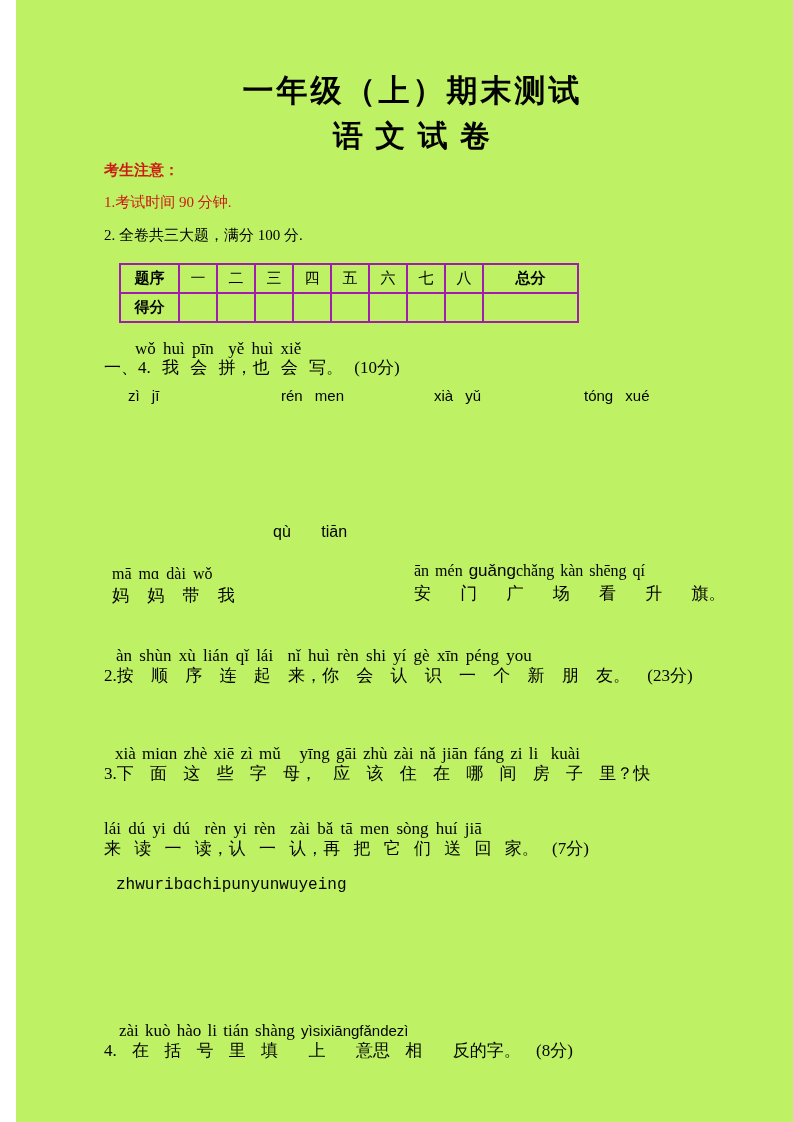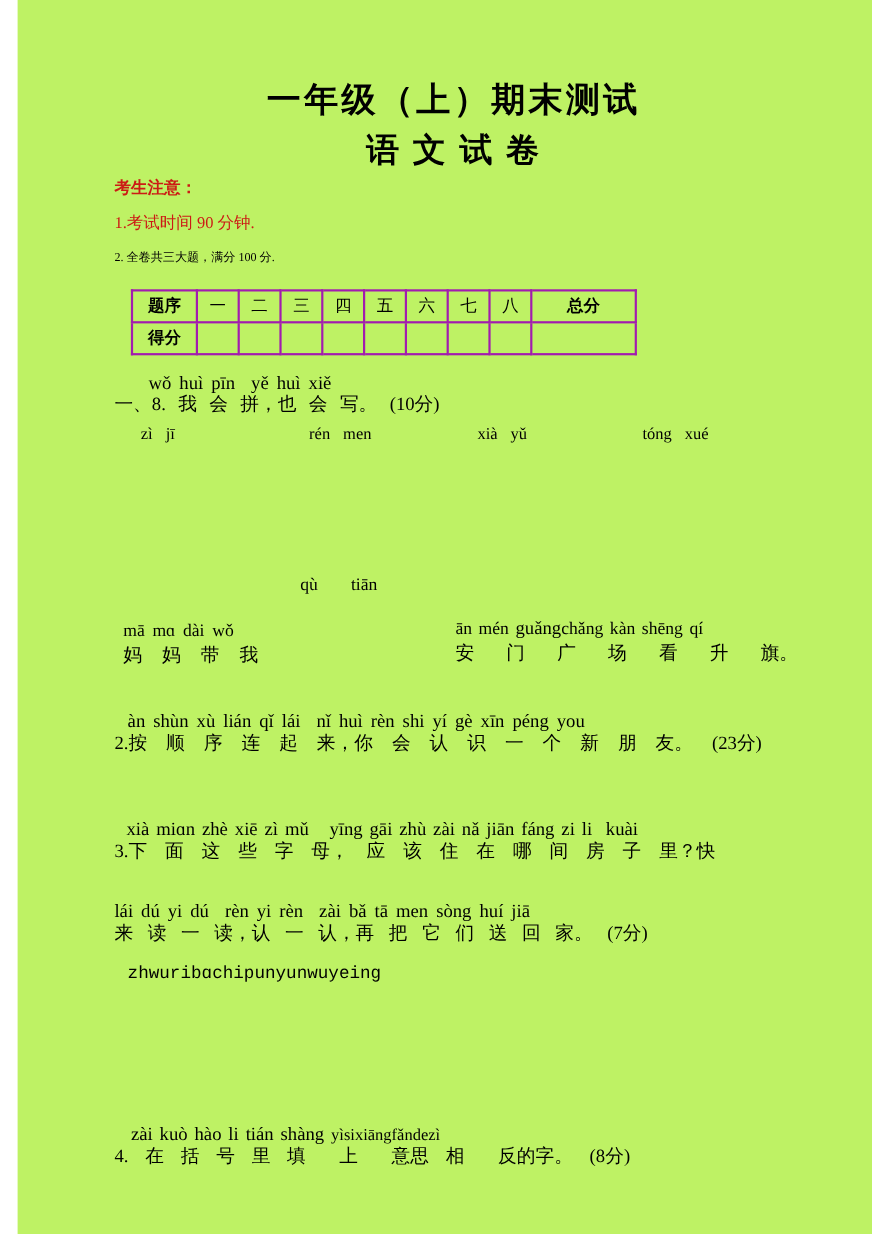--- a/index.html
+++ b/index.html
@@ -13,29 +13,29 @@
   .title1{top:70px;left:0;width:100%;text-align:center;
     font-family:"Liberation Sans","DejaVu Sans",sans-serif;
     font-weight:bold;font-size:31px;letter-spacing:3px;}
   .title2{top:116px;left:0;width:100%;text-align:center;
     font-family:"Liberation Sans","DejaVu Sans",sans-serif;
     font-weight:bold;font-size:30px;letter-spacing:2px;}
   .red{color:#cc1b15;}
   .notice-heading{left:88px;top:161px;font-size:15px;font-weight:bold;
     font-family:"Liberation Sans","DejaVu Sans",sans-serif;}
   .notice-item1{left:88px;top:193px;font-size:15px;}
-  .notice-item2{left:88px;top:226px;font-size:11px;}
+  .notice-item2{left:88px;top:226px;font-size:15px;}
   table.score-table{position:absolute;left:103px;top:263px;border-collapse:collapse;
     table-layout:fixed;}
   table.score-table td{border:2px solid #a21caf;height:27px;text-align:center;
     vertical-align:middle;font-size:15px;padding:0;}
   table.score-table td.lbl{font-family:"Liberation Sans","DejaVu Sans",sans-serif;
     font-weight:bold;}
   .pin-serif{font-family:"Liberation Serif","DejaVu Serif",serif;}
-  .pin-mono{font-family:Liberation Serif, serif;}
+  .pin-mono{font-family:Liberation Sans, sans-serif;}
   .q1-pinyin-title{left:119px;top:339px;font-size:17px;word-spacing:3px;}
   .q1-title{left:88px;top:356px;font-size:17px;word-spacing:7px;}
   .word-pinyin{top:387px;font-size:15px;word-spacing:8px;}
   .wp0{left:112px;} .wp1{left:265px;} .wp2{left:418px;} .wp3{left:568px;}
   .blank-pinyin{left:257px;top:523px;font-size:16px;word-spacing:26px;}
   .left-pinyin{left:96px;top:565px;font-size:16px;word-spacing:3px;}
   .left-hanzi{left:96px;top:584px;font-size:17px;word-spacing:14px;}
   .right-pinyin{left:398px;top:561px;font-size:16px;word-spacing:2px;}
   .right-pinyin .mono{font-size:17px;}
   .right-hanzi{left:398px;top:582px;font-size:17px;word-spacing:25px;}
@@ -99,21 +99,21 @@
       <td></td>
       <td></td>
       <td></td>
       <td></td>
       <td></td>
     </tr>
   </tbody>
     </table>
 
   <div class="abs pin-serif q1-pinyin-title">wǒ huì pīn  yě huì xiě</div>
-  <div class="abs q1-title">一、8. 我 会 拼，也 会 写。 (10分)</div>
+  <div class="abs q1-title">一、4. 我 会 拼，也 会 写。 (10分)</div>
 
   <div class="abs pin-mono word-pinyin wp0">zì jī</div>
   <div class="abs pin-mono word-pinyin wp1">rén men</div>
   <div class="abs pin-mono word-pinyin wp2">xià yǔ</div>
   <div class="abs pin-mono word-pinyin wp3">tóng xué</div>
 
   <div class="abs pin-mono blank-pinyin">qù tiān</div>
 
   <div class="abs pin-serif left-pinyin">mā mɑ dài wǒ</div>
   <div class="abs left-hanzi">妈 妈 带 我</div>

